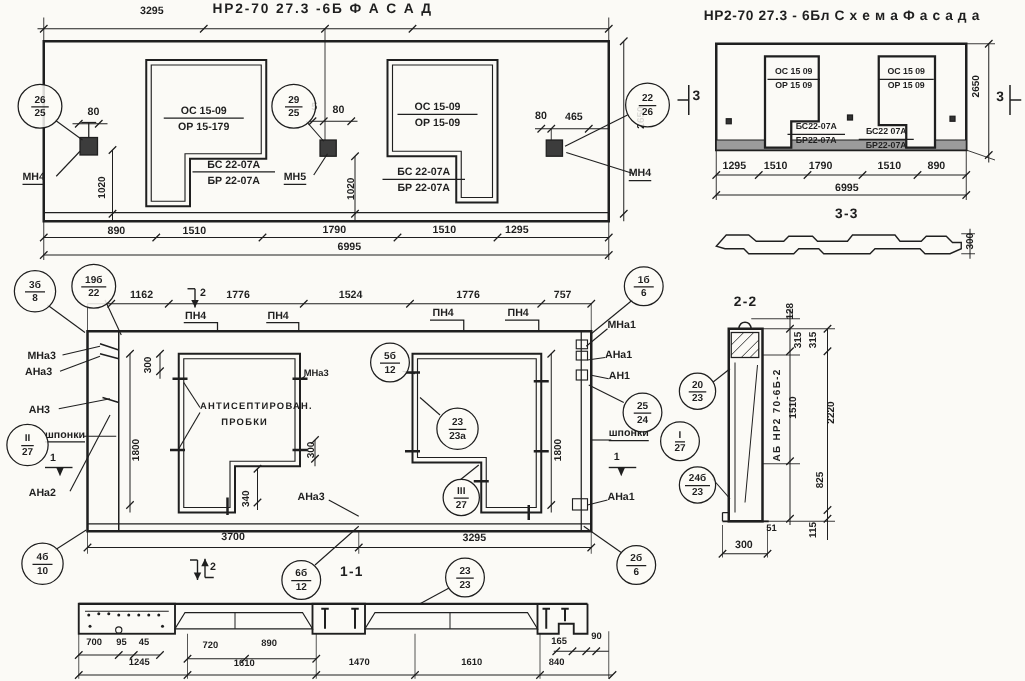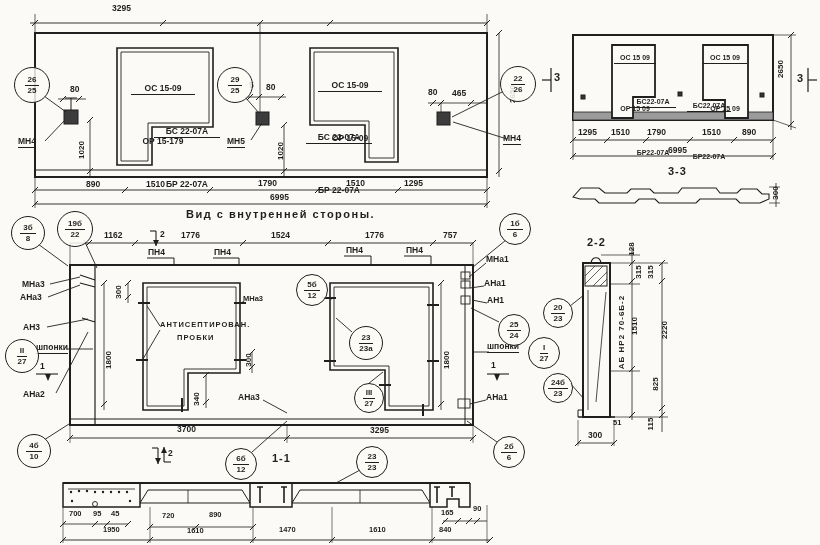--- a/index.html
+++ b/index.html
@@ -9,21 +9,21 @@
   .t{position:absolute;white-space:nowrap;font-weight:bold;font-size:8.5px;line-height:1;}
   .ti{font-size:11px;letter-spacing:1.5px;}
   .ti2{font-size:11px;letter-spacing:1px;}
   .sm{font-size:7.5px;}
   .rv{position:absolute;width:40px;text-align:center;white-space:nowrap;font-weight:bold;
       font-size:8px;line-height:1;transform:rotate(-90deg);transform-origin:center;}
   .rvw{width:100px;letter-spacing:1px;}
   .ul{border-bottom:1.2px solid #1f1f1f;padding-bottom:1px;}
   .fr{position:absolute;text-align:center;font-weight:bold;font-size:8.5px;line-height:1.2;}
   .fr .ft{display:block;border-bottom:1.1px solid #1f1f1f;padding:0 1px 1px;}
-  .fr .fb{display:block;padding-top:1px;margin-top:40px;}
+  .fr .fb{display:block;padding-top:1px;}
   .fr7{font-size:7px;}
   .co{position:absolute;border:1.4px solid #1f1f1f;border-radius:50%;background:rgba(251,250,246,.85);
       display:flex;flex-direction:column;align-items:center;justify-content:center;
       font-weight:bold;font-size:8px;line-height:1;}
   .co .ct{border-bottom:1.1px solid #1f1f1f;padding:0 3px 1px;}
   .co .cb{padding-top:1px;}
 </style>
 </head>
 <body>
 
@@ -268,20 +268,21 @@
     <line x1="487" y1="505" x2="487" y2="543" stroke-width="0.6"></line>
 
     <line x1="158" y1="448" x2="158" y2="464" stroke-width="1.1"></line>
     <line x1="152" y1="448" x2="158" y2="448" stroke-width="1.1"></line>
     <polygon points="155,458 161,458 158,464" fill="#1f1f1f" stroke="none"></polygon>
     <line x1="252" y1="452" x2="287" y2="421" stroke-width="0.9"></line>
     <line x1="360" y1="470" x2="336" y2="483" stroke-width="0.9"></line>
   </g>
 </svg>
 
+<span class="t ti" style="left:170px;top:2px">НР2-70 27.3 -6Б    Ф А С А Д</span>
 <span class="t" style="left:112px;top:4px">3295</span>
 <div class="fr" style="left:131px;top:83px;width:64px">
   <span class="ft">ОС 15-09</span>
   <span class="fb">ОР 15-179</span>
 </div>
 <div class="fr" style="left:154px;top:126px;width:66px">
   <span class="ft">БС 22-07А</span>
   <span class="fb">БР 22-07А</span>
 </div>
 <div class="fr" style="left:318px;top:80px;width:64px">
@@ -303,20 +304,21 @@
 <span class="t ul" style="left:18px;top:137px">МН4</span>
 <span class="t ul" style="left:227px;top:137px">МН5</span>
 <span class="t ul" style="left:503px;top:134px">МН4</span>
 <span class="t" style="left:86px;top:180px">890</span>
 <span class="t" style="left:146px;top:180px">1510</span>
 <span class="t" style="left:258px;top:179px">1790</span>
 <span class="t" style="left:346px;top:179px">1510</span>
 <span class="t" style="left:404px;top:179px">1295</span>
 <span class="t" style="left:270px;top:193px">6995</span>
 
+<span class="t ti" style="left:563px;top:8px;letter-spacing:0.5px">НР2-70 27.3 - 6Бл   С х е м а  Ф а с а д а</span>
 <div class="fr fr7" style="left:614px;top:54px;width:42px">
   <span class="ft">ОС 15 09</span>
   <span class="fb">ОР 15 09</span>
 </div>
 <div class="fr fr7" style="left:703px;top:54px;width:44px">
   <span class="ft">ОС 15 09</span>
   <span class="fb">ОР 15 09</span>
 </div>
 <div class="fr fr7" style="left:630px;top:98px;width:46px">
   <span class="ft">БС22-07А</span>
@@ -343,21 +345,20 @@
 <span class="rv" style="left:612px;top:245px">128</span>
 <span class="rv" style="left:619px;top:268px">315</span>
 <span class="rv" style="left:631px;top:268px">315</span>
 <span class="rv" style="left:615px;top:322px">1510</span>
 <span class="rv" style="left:645px;top:326px">2220</span>
 <span class="rv" style="left:636px;top:380px">825</span>
 <span class="t sm" style="left:613px;top:419px">51</span>
 <span class="rv" style="left:631px;top:420px">115</span>
 <span class="t" style="left:588px;top:431px">300</span>
 
-<span class="t ti" style="left:186px;top:209px">Вид с внутренней стороны.</span>
 <span class="t" style="left:104px;top:231px">1162</span>
 <span class="t" style="left:181px;top:231px">1776</span>
 <span class="t" style="left:271px;top:231px">1524</span>
 <span class="t" style="left:365px;top:231px">1776</span>
 <span class="t" style="left:443px;top:231px">757</span>
 <span class="t" style="left:148px;top:248px">ПН4</span>
 <span class="t" style="left:214px;top:248px">ПН4</span>
 <span class="t" style="left:346px;top:246px">ПН4</span>
 <span class="t" style="left:406px;top:246px">ПН4</span>
 <span class="t" style="left:160px;top:230px">2</span>
@@ -387,21 +388,21 @@
 <span class="t" style="left:370px;top:426px">3295</span>
 
 <span class="t ti2" style="left:272px;top:453px">1-1</span>
 <span class="t sm" style="left:69px;top:510px">700</span>
 <span class="t sm" style="left:93px;top:510px">95</span>
 <span class="t sm" style="left:111px;top:510px">45</span>
 <span class="t sm" style="left:162px;top:512px">720</span>
 <span class="t sm" style="left:209px;top:511px">890</span>
 <span class="t sm" style="left:441px;top:509px">165</span>
 <span class="t sm" style="left:473px;top:505px">90</span>
-<span class="t sm" style="left:103px;top:526px">1950</span>
+<span class="t sm" style="left:103px;top:526px">1245</span>
 <span class="t sm" style="left:187px;top:527px">1610</span>
 <span class="t sm" style="left:279px;top:526px">1470</span>
 <span class="t sm" style="left:369px;top:526px">1610</span>
 <span class="t sm" style="left:439px;top:526px">840</span>
 
 <div class="co" style="left:14px;top:67px;width:34px;height:34px">
   <span class="ct">26</span>
       <span class="cb">25</span>
     </div>
 <div class="co" style="left:217px;top:67px;width:34px;height:34px">

